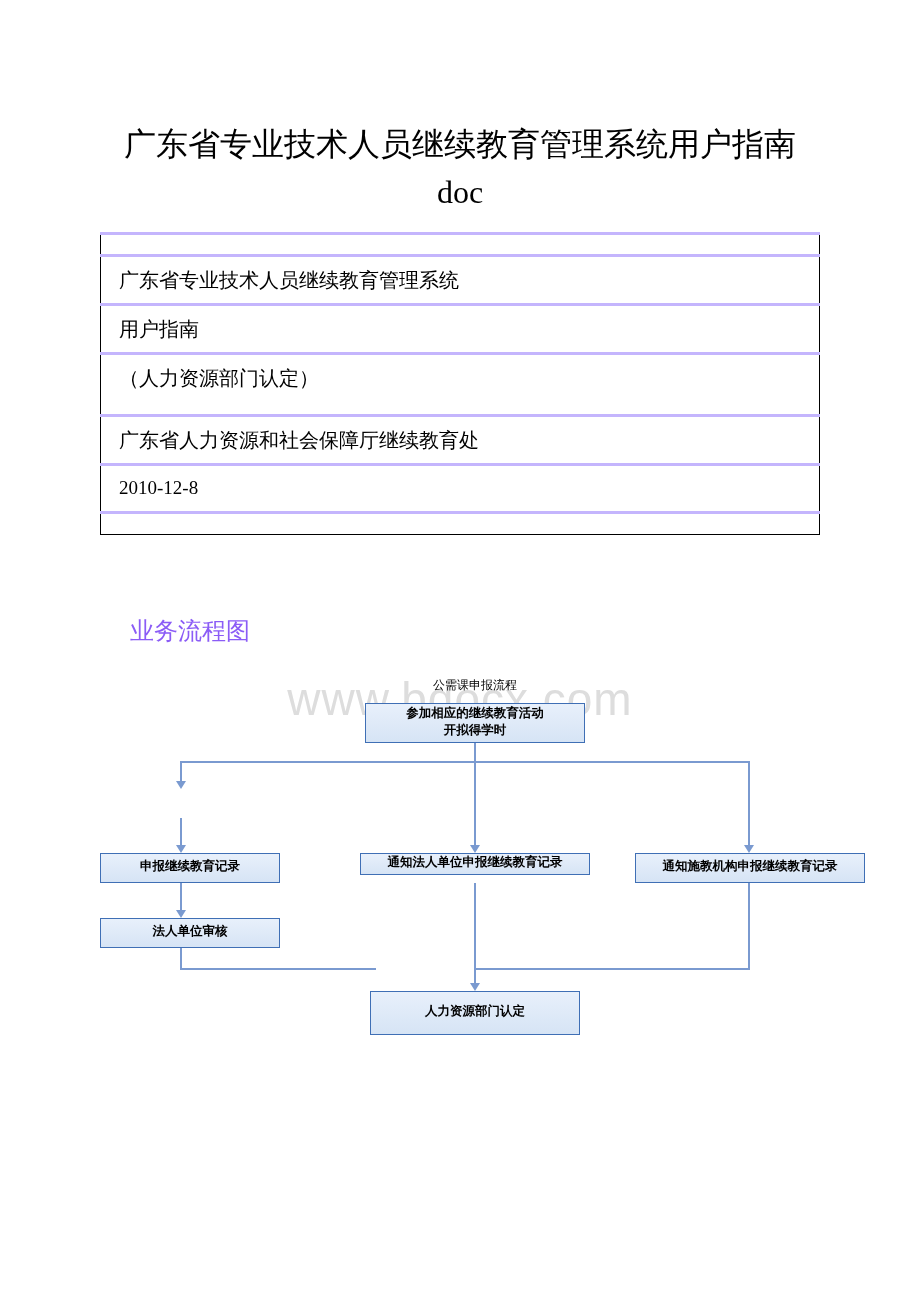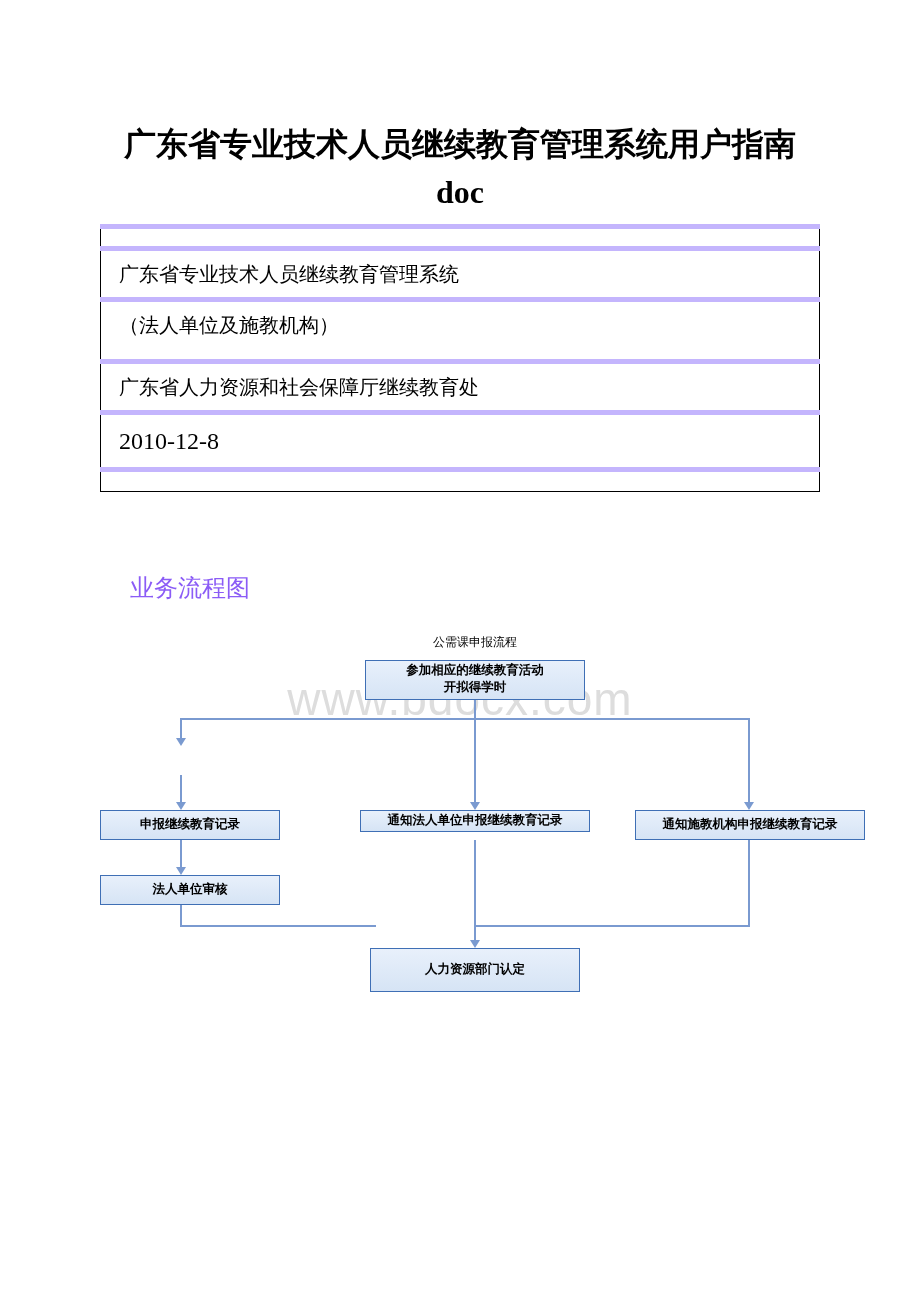--- a/index.html
+++ b/index.html
@@ -6,42 +6,42 @@
   body {
     width: 920px;
     height: 1302px;
     background: #ffffff;
     font-family: "SimSun", "宋体", serif;
     position: relative;
     padding: 120px 100px 60px 100px;
   }
   .title {
     font-size: 32px;
-    font-weight: bold;
+    font-weight: normal;
     text-align: center;
     line-height: 1.5;
-    margin-bottom: 8px;
+    margin-bottom: 16px;
   }
   .meta-table {
     width: 100%;
     border: 1px solid #000;
     border-collapse: collapse;
     margin-bottom: 80px;
   }
   .meta-table td {
-    border-top: 5px solid #c4b5fd;
+    border-top: 3px solid #c4b5fd;
     border-bottom: 1px solid #000;
     padding: 8px 18px;
     font-size: 20px;
     line-height: 1.5;
     border-radius: 20px;
   }
   .meta-table td.tall { height: 62px; vertical-align: top; }
   .meta-table td.short { height: 22px; padding: 4px 18px; }
-  .meta-table td.times { font-family: "Times New Roman", serif; font-size: 24px; }
+  .meta-table td.times { font-family: "Times New Roman", serif; font-size: 19px; }
   .section-heading {
     font-size: 24px;
     color: #8b5cf6;
     margin-bottom: 6px;
     margin-left: 30px;
   }
   .watermark {
     position: absolute;
     top: 672px;
     left: 0;
@@ -105,21 +105,24 @@
 
 <table class="meta-table">
   <tbody>
       <tr>
         <td class="short"></td>
       </tr>
   <tr>
         <td>广东省专业技术人员继续教育管理系统</td>
       </tr>
   <tr>
-        <td class="tall">（法人单位及施教机构）</td>
+        <td>用户指南</td>
+      </tr>
+  <tr>
+        <td class="tall">（人力资源部门认定）</td>
       </tr>
   <tr>
         <td>广东省人力资源和社会保障厅继续教育处</td>
       </tr>
   <tr>
         <td class="times">2010-12-8</td>
       </tr>
   <tr>
         <td class="short"></td>
       </tr>

